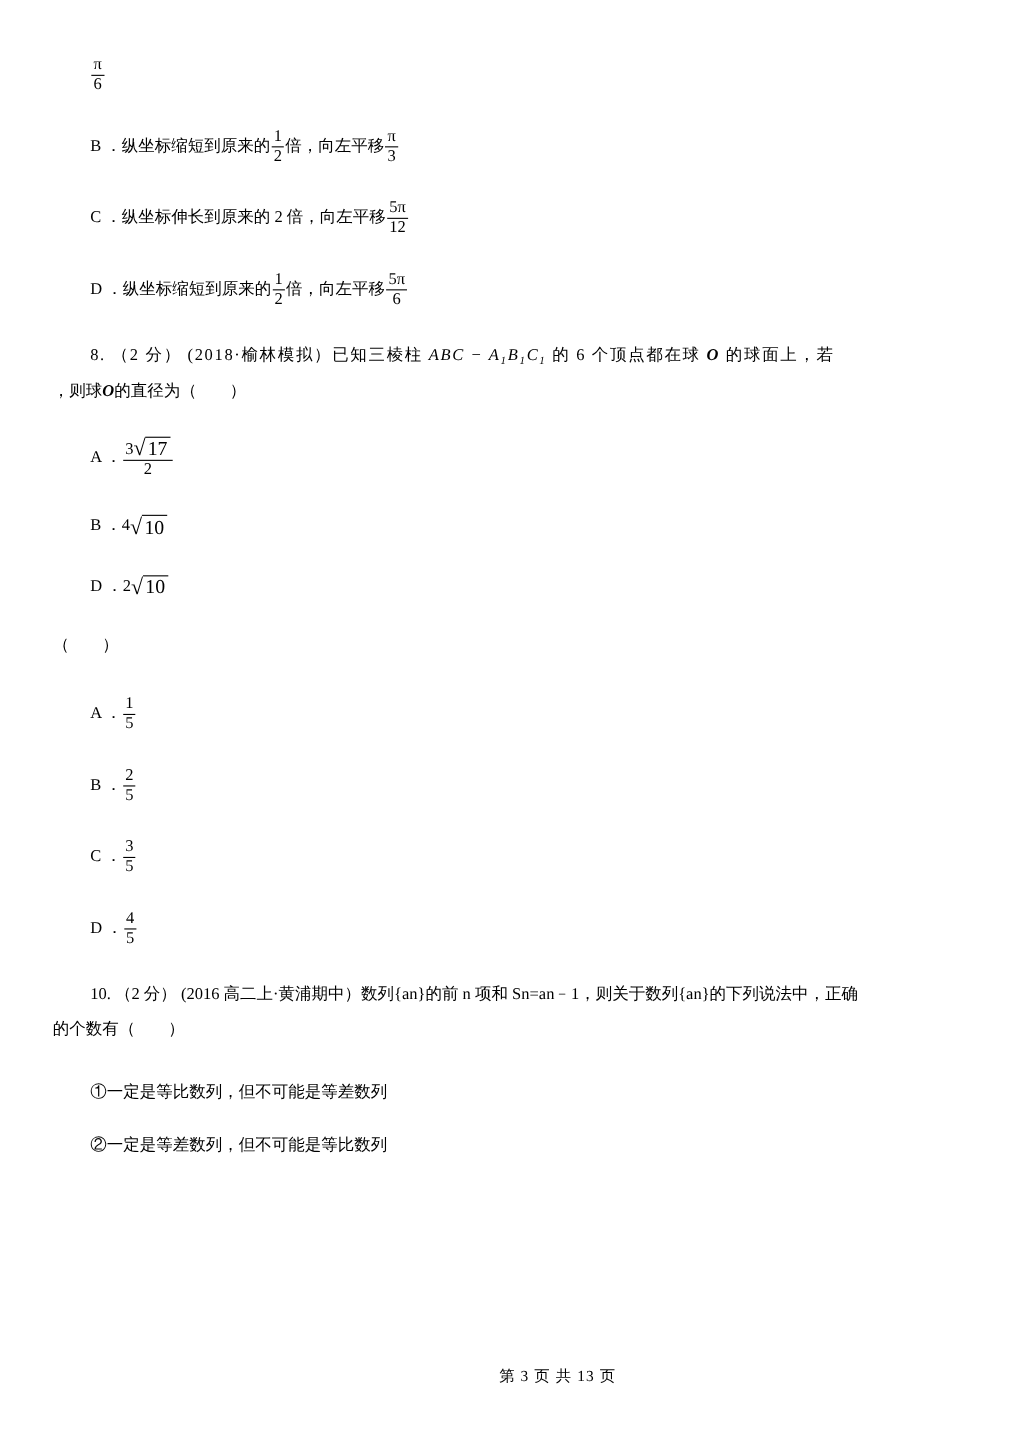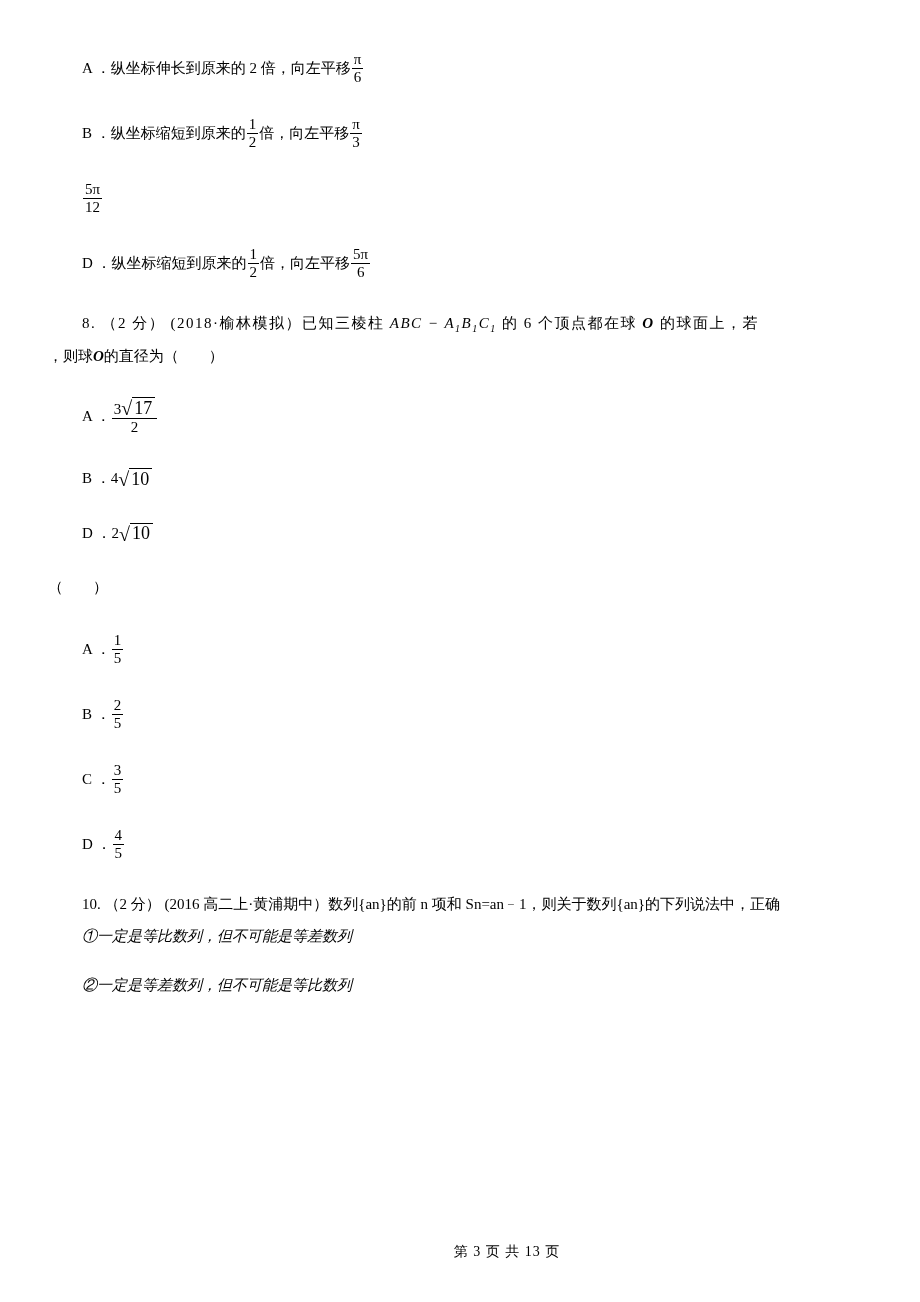--- a/index.html
+++ b/index.html
@@ -26,21 +26,21 @@
     display: flex;
     align-items: center;
     flex-wrap: wrap;
   }
   .q8 { margin: 0 0 10px 34px; letter-spacing: 1.5px; display: block; }
   .q8-b { margin: 0 0 30px 0; display: flex; align-items: center; }
   .q9 { margin: 0 0 10px 34px; display: block; }
   .q9b { margin: 0 0 34px 0; }
   .q10 { margin: 0 0 10px 34px; display: block; }
   .q10b { margin: 0 0 34px 0; }
-  .stmt { margin: 0 0 26px 34px; font-style: italic; }
+  .stmt { margin: 0 0 26px 34px; }
   .frac {
     display: inline-flex;
     flex-direction: column;
     align-items: center;
     vertical-align: middle;
     font-family: "Times New Roman", serif;
     font-size: 15px;
     line-height: 1;
     margin: 0 1px;
   }
@@ -79,41 +79,41 @@
     letter-spacing: 1px;
     padding-left: 47px;
   }
 </style>
 </head>
 <body>
 
 <div class="page">
 
   <div class="opt">
-    <span>A ．纵坐标伸长到原来的 2 倍，向左平移</span>
     <span class="frac">
       <span class="num tnr">π</span>
       <span class="den tnr">6</span>
     </span>
   </div>
 
   <div class="opt">
     <span>B ．纵坐标缩短到原来的</span>
     <span class="frac">
       <span class="num tnr">1</span>
       <span class="den tnr">2</span>
     </span>
     <span>倍，向左平移</span>
     <span class="frac">
       <span class="num tnr">π</span>
       <span class="den tnr">3</span>
     </span>
   </div>
 
   <div class="opt">
+    <span>C ．纵坐标伸长到原来的 2 倍，向左平移</span>
     <span class="frac">
       <span class="num tnr">5π</span>
       <span class="den tnr">12</span>
     </span>
   </div>
 
   <div class="opt">
     <span>D ．纵坐标缩短到原来的</span>
     <span class="frac">
       <span class="num tnr">1</span>
@@ -196,17 +196,18 @@
   </div>
   <div class="opt">
     <span>D ．</span>
     <span class="frac">
       <span class="num tnr">4</span>
       <span class="den tnr">5</span>
     </span>
   </div>
 
   <div class="q10">10. （2 分） (2016 高二上·黄浦期中）数列{an}的前 n 项和 Sn=an﹣1，则关于数列{an}的下列说法中，正确</div>
+  <div class="q10b">的个数有（　　）</div>
   <div class="stmt">①一定是等比数列，但不可能是等差数列</div>
   <div class="stmt">②一定是等差数列，但不可能是等比数列</div>
 
   <div class="footer">第 3 页 共 13 页</div>
 </div>
 
 </body></html>

